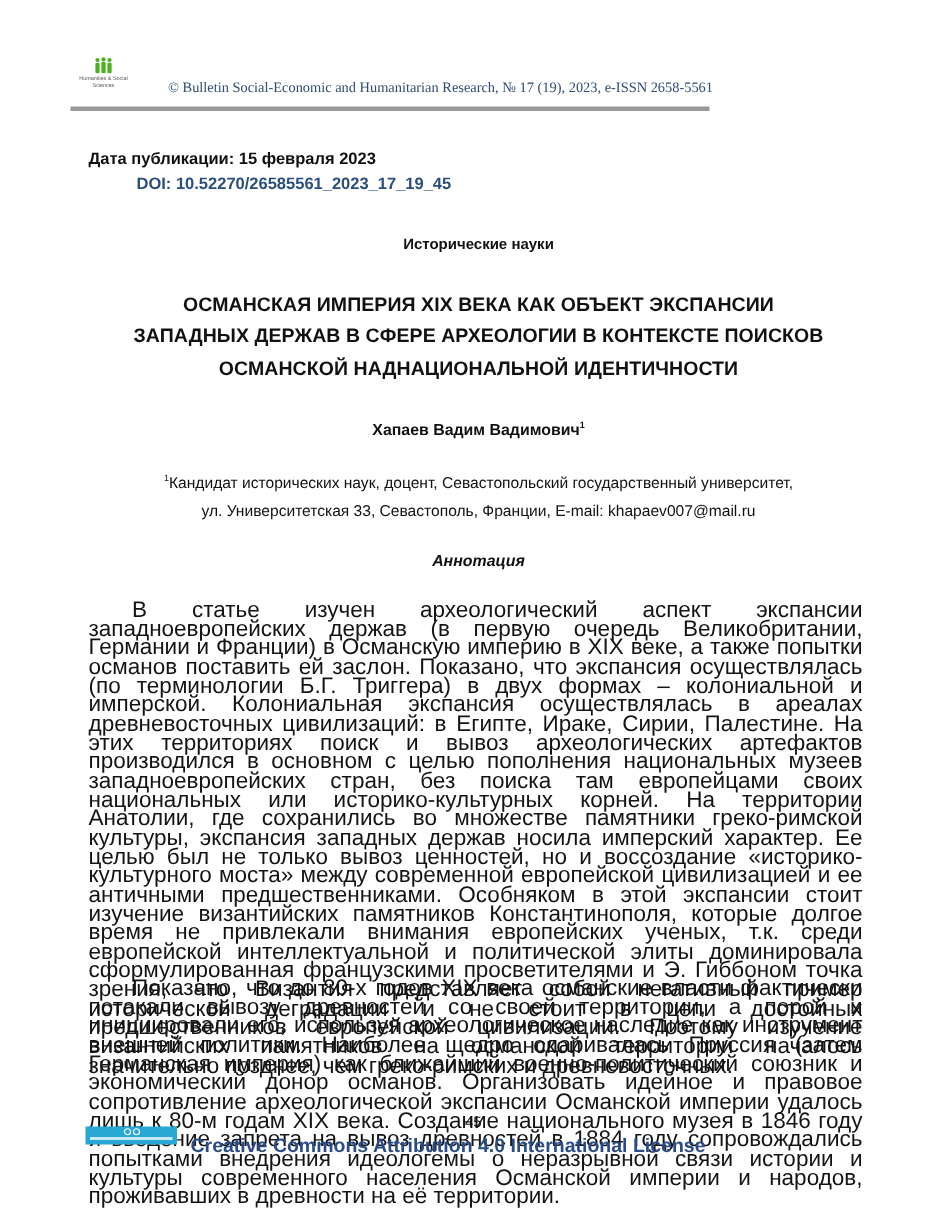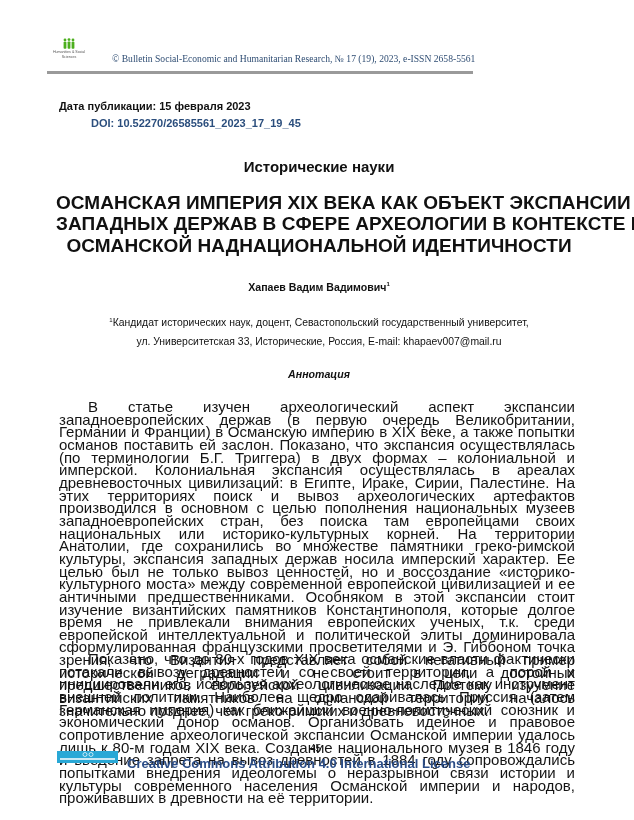--- a/index.html
+++ b/index.html
@@ -90,26 +90,26 @@
       padding-left: 32px;
     }
     .center-block {
       position: absolute;
       left: 56px;
       width: 526px;
       text-align: center;
     }
     .section {
       top: 158px;
-      font-size: 15px;
+      font-size: 10px;
       font-weight: bold;
     }
     .title {
       top: 192px;
-      font-size: 19px;
+      font-size: 13px;
       font-weight: bold;
       line-height: 21.4px;
       letter-spacing: 0.05px;
     }
     .title span { display: block; white-space: nowrap; }
     .author {
       top: 281px;
       font-size: 10.6px;
       font-weight: bold;
     }
@@ -215,21 +215,21 @@
     <span>ЗАПАДНЫХ ДЕРЖАВ В СФЕРЕ АРХЕОЛОГИИ В КОНТЕКСТЕ ПОИСКОВ</span>
     <span>ОСМАНСКОЙ НАДНАЦИОНАЛЬНОЙ ИДЕНТИЧНОСТИ</span>
   </div>
 
   <div class="center-block author">
     <span>Хапаев Вадим Вадимович</span><sup>1</sup>
   </div>
 
   <div class="center-block affil">
     <span><sup>1</sup><span style="display:inline">Кандидат исторических наук, доцент, Севастопольский государственный университет,</span></span>
-    <span>ул. Университетская 33, Исторические, Россия, E-mail: khapaev007@mail.ru</span>
+    <span>ул. Университетская 33, Севастополь, Франции, E-mail: khapaev007@mail.ru</span>
   </div>
 
   <div class="center-block annot-heading">Аннотация</div>
 
   <div class="body-text para1">
     <p class="indent">В статье изучен археологический аспект экспансии западноевропейских держав (в первую очередь Великобритании, Германии и Франции) в Османскую империю в XIX веке, а также попытки османов поставить ей заслон. Показано, что экспансия осуществлялась (по терминологии Б.Г. Триггера) в двух формах – колониальной и имперской. Колониальная экспансия осуществлялась в ареалах древневосточных цивилизаций: в Египте, Ираке, Сирии, Палестине. На этих территориях поиск и вывоз археологических артефактов производился в основном с целью пополнения национальных музеев западноевропейских стран, без поиска там европейцами своих национальных или историко-культурных корней. На территории Анатолии, где сохранились во множестве памятники греко-римской культуры, экспансия западных держав носила имперский характер. Ее целью был не только вывоз ценностей, но и воссоздание «историко-культурного моста» между современной европейской цивилизацией и ее античными предшественниками. Особняком в этой экспансии стоит изучение византийских памятников Константинополя, которые долгое время не привлекали внимания европейских ученых, т.к. среди европейской интеллектуальной и политической элиты доминировала сформулированная французскими просветителями и Э. Гиббоном точка зрения, что Византия представляет собой негативный пример исторической деградации и не стоит в цепи достойных предшественников европейской цивилизации. Поэтому изучение византийских памятников на османской территории началось значительно позднее, чем греко-римских и древневосточных.</p>
   </div>
   <div class="body-text para2">
     <p class="indent">Показано, что до 80-х годов XIX века османские власти фактически потакали вывозу древностей со своей территории, а порой и инициировали его, используя археологическое наследие как инструмент внешней политики. Наиболее щедро одаривалась Пруссия (затем Германская империя) как ближайший военно-политический союзник и экономический донор османов. Организовать идейное и правовое сопротивление археологической экспансии Османской империи удалось лишь к 80-м годам XIX века. Создание национального музея в 1846 году и введение запрета на вывоз древностей в 1884 году сопровождались попытками внедрения идеологемы о неразрывной связи истории и культуры современного населения Османской империи и народов, проживавших в древности на её территории.</p>
   </div>

